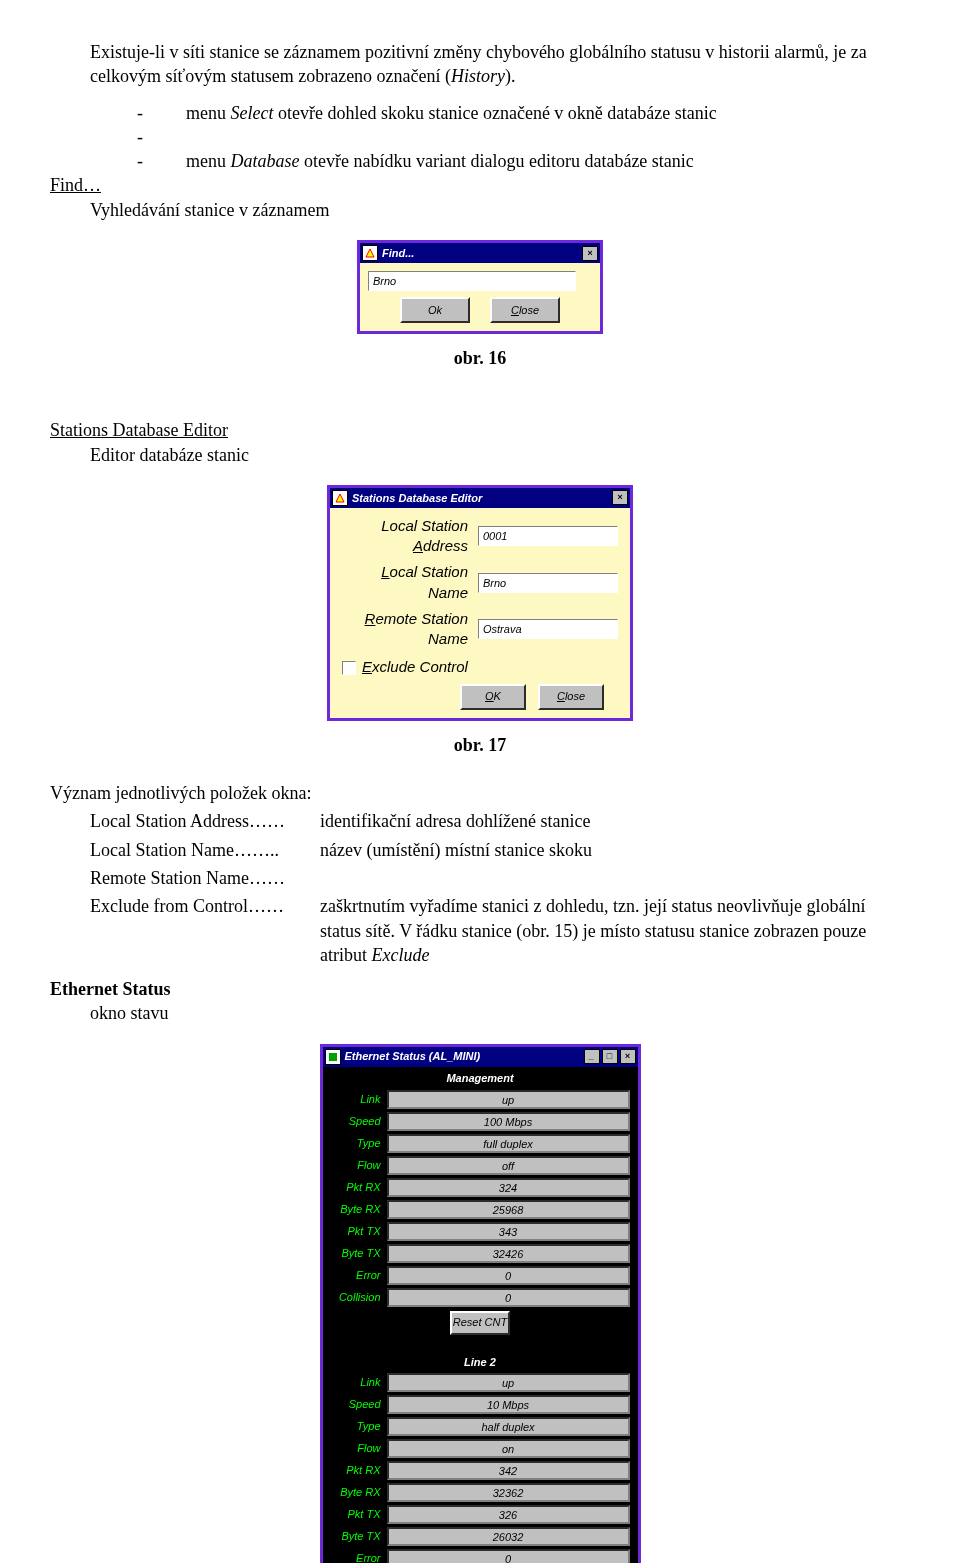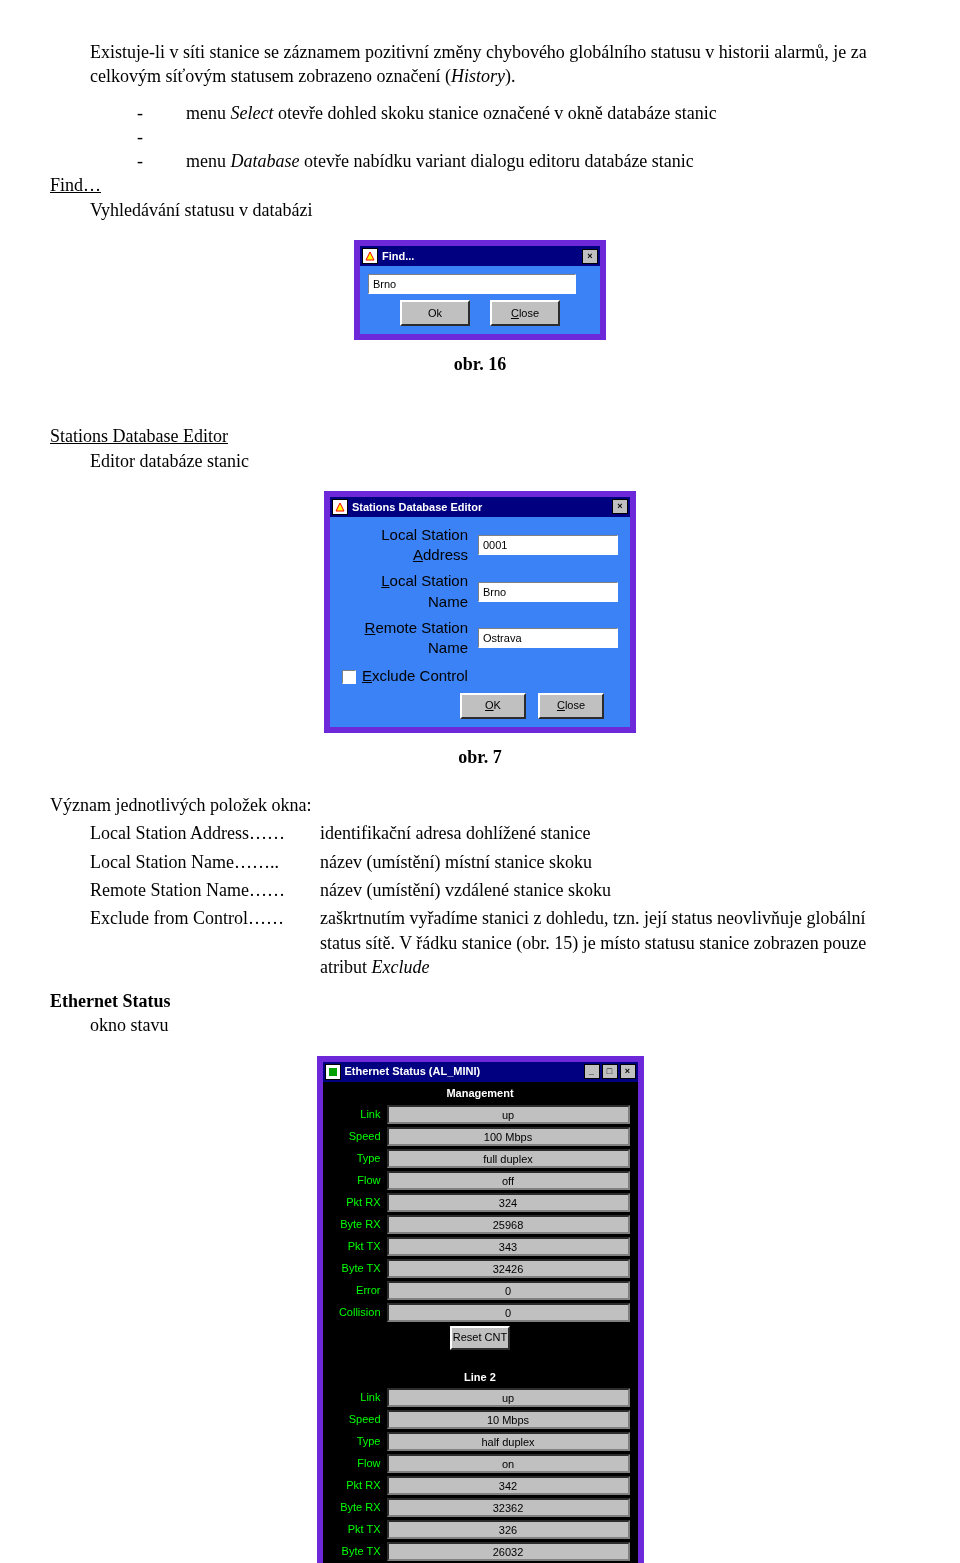--- a/index.html
+++ b/index.html
@@ -9,21 +9,21 @@
   .indent2{padding-left:80px;}
   .bul{display:flex;gap:36px;}
   .bul .dash{width:20px;text-align:center;}
   .italic{font-style:italic;}
   .underline{text-decoration:underline;}
   .bold{font-weight:bold;}
   .caption{text-align:center;font-weight:bold;margin:12px 0 24px 0;}
   .pagenum{text-align:right;margin-top:20px;}
 
   
-  .win95{display:block;margin:18px auto 8px auto;background:#3b82f6;border:6px solid #6d28d9;font-family:Tahoma,Verdana,sans-serif;font-size:11px;}
+  .win95{display:block;margin:18px auto 8px auto;background:#fef9c3;border:3px solid #6d28d9;font-family:Tahoma,Verdana,sans-serif;font-size:11px;font-style:italic;}
   .titlebar{background:#000080;color:#fff;display:flex;align-items:center;height:18px;padding:1px 2px;font-weight:bold;font-size:11px;}
   .titlebar .ticon{width:14px;height:14px;background:#fff;border:1px solid #000;margin-right:4px;display:inline-flex;align-items:center;justify-content:center;}
   .titlebar .ticon svg{width:10px;height:10px;}
   .titlebar .ttext{flex:1;}
   .titlebar .wbuttons{display:flex;gap:2px;}
   .wbtn{width:14px;height:13px;background:#c0c0c0;border:1px solid #000;display:flex;align-items:center;justify-content:center;font-family:Arial;font-size:9px;line-height:1;color:#000;}
   .wbody{padding:8px;}
   .row{display:flex;align-items:center;margin-bottom:6px;gap:4px;}
   .lbl{text-align:right;padding-right:6px;}
   .inset{background:#fff;border:1px solid #808080;border-right-color:#fff;border-bottom-color:#fff;padding:2px 4px;height:14px;}
@@ -77,21 +77,21 @@
   </div>
   <div class="indent2 bul">
     <span class="dash">-</span>
   </div>
   <div class="indent2 bul">
     <span class="dash">-</span>
     <span><span>menu </span><span class="italic">Database</span><span> otevře nabídku variant dialogu editoru databáze stanic</span></span>
   </div>
 
   <div class="underline">Find…</div>
-  <div class="indent1">Vyhledávání statusu v databázi</div>
+  <div class="indent1">Vyhledávání stanice v záznamem</div>
 
   <div class="win95 find-dialog">
     <div class="titlebar">
       <span class="ticon">
         <svg viewBox="0 0 10 10">
             <polygon points="5,1 9,9 1,9" fill="#ffff00" stroke="#ff0000" stroke-width="1"></polygon>
           </svg>
       </span>
       <span class="ttext">Find...</span>
       <span class="wbuttons">
@@ -158,35 +158,34 @@
             <span>K</span>
           </div>
         <div class="btn95" style="width:60px">
             <span class="u">C</span>
             <span>lose</span>
           </div>
       </div>
     </div>
   </div>
 
-  <div class="caption">obr. 7</div>
+  <div class="caption">obr. 17</div>
 
   <div>Význam jednotlivých položek okna:</div>
   <div class="meantbl">
     <div class="mrow">
         <span class="mlab">Local Station Address……</span>
         <span class="mval">identifikační adresa dohlížené stanice</span>
       </div>
     <div class="mrow">
         <span class="mlab">Local Station Name……..</span>
         <span class="mval">název (umístění) místní stanice skoku</span>
       </div>
     <div class="mrow">
         <span class="mlab">Remote Station Name……</span>
-        <span class="mval">název (umístění) vzdálené stanice skoku</span>
       </div>
     <div class="mrow">
         <span class="mlab">Exclude from Control……</span>
         <span class="mval"><span>zaškrtnutím vyřadíme stanici z dohledu, tzn. její status neovlivňuje globální status sítě. V řádku stanice (obr. 15) je místo statusu stanice zobrazen pouze atribut </span><span class="italic">Exclude</span></span>
       </div>
   </div>
 
   <div class="bold" style="margin-top:10px">Ethernet Status</div>
   <div class="indent1">okno stavu</div>
 

